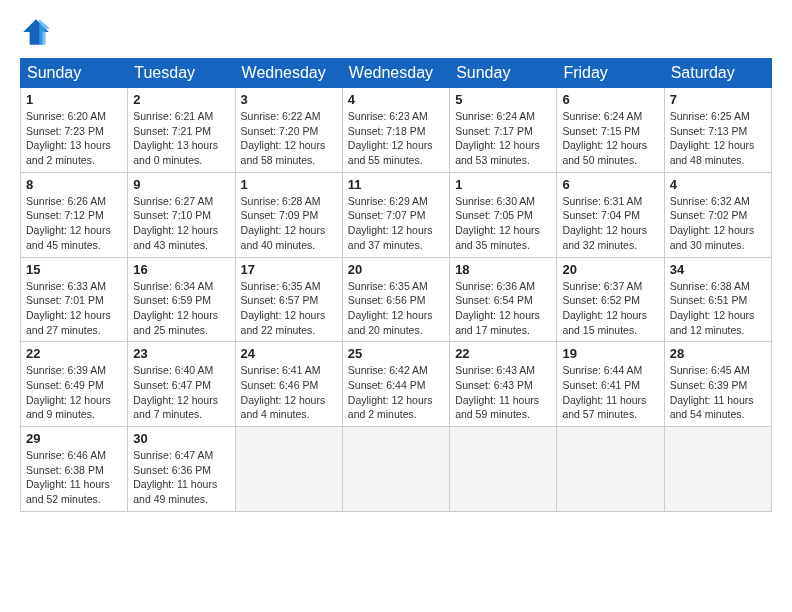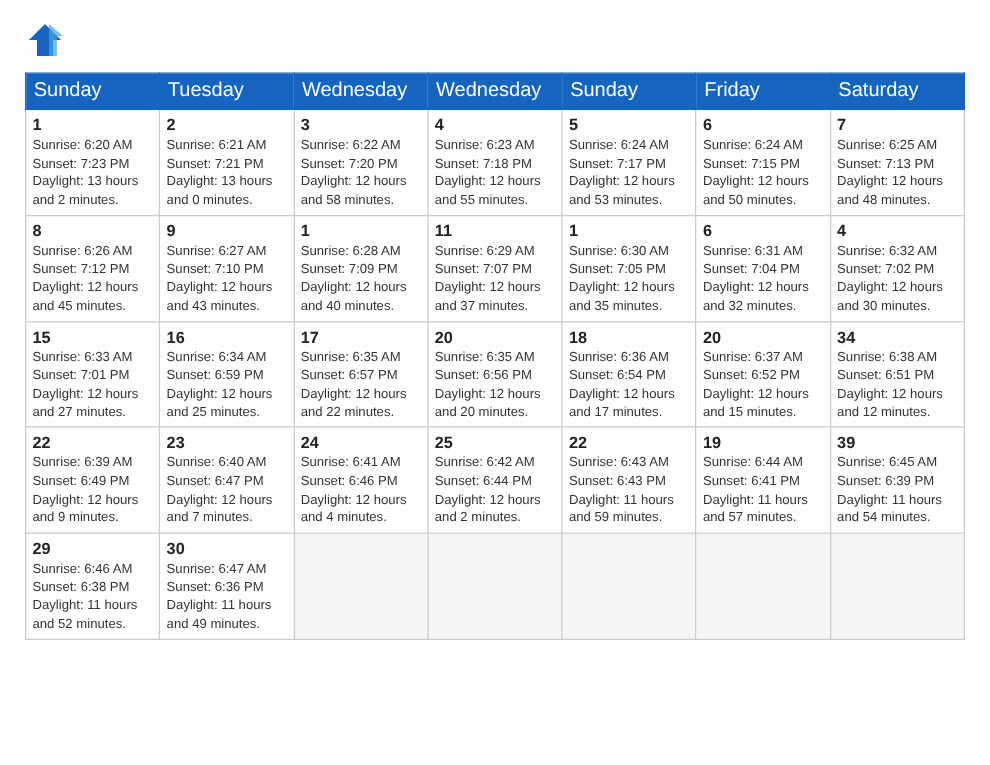--- a/index.html
+++ b/index.html
@@ -340,21 +340,21 @@
       </td>
           <td>
         <span class="day-num">19</span>
         <div class="day-info">
           Sunrise: 6:44 AM<br>
           Sunset: 6:41 PM<br>
           Daylight: 11 hours and 57 minutes.
         </div>
       </td>
           <td>
-        <span class="day-num">39</span>
+        <span class="day-num">28</span>
         <div class="day-info">
           Sunrise: 6:45 AM<br>
           Sunset: 6:39 PM<br>
           Daylight: 11 hours and 54 minutes.
         </div>
       </td>
         </tr>
         <tr>
           <td>
         <span class="day-num">29</span>

